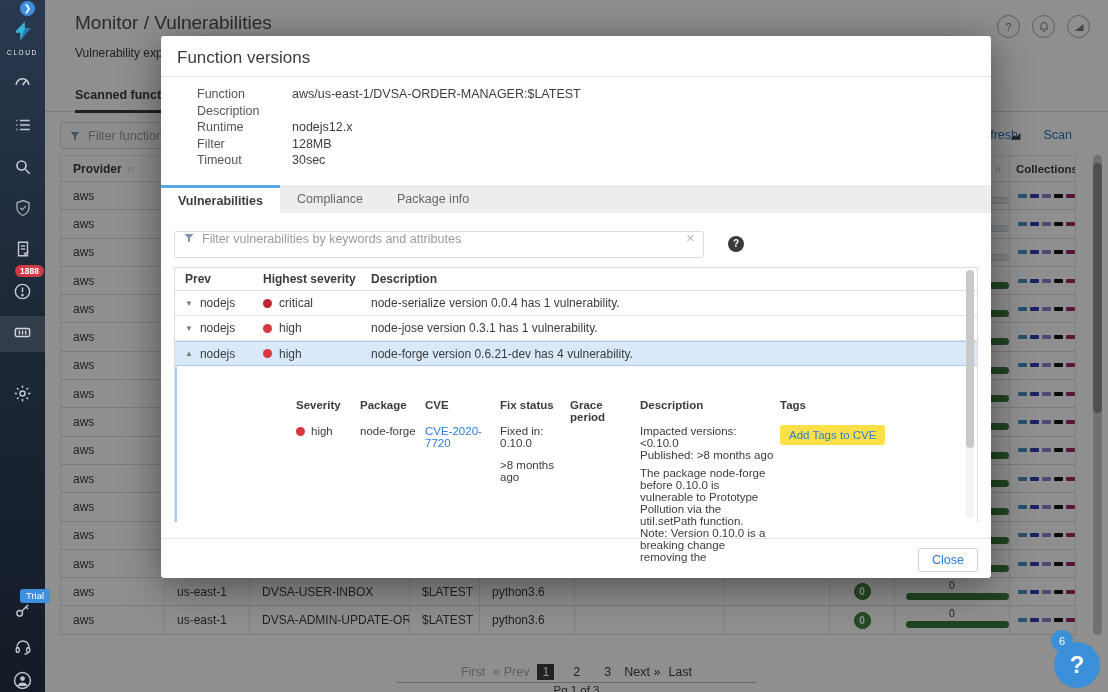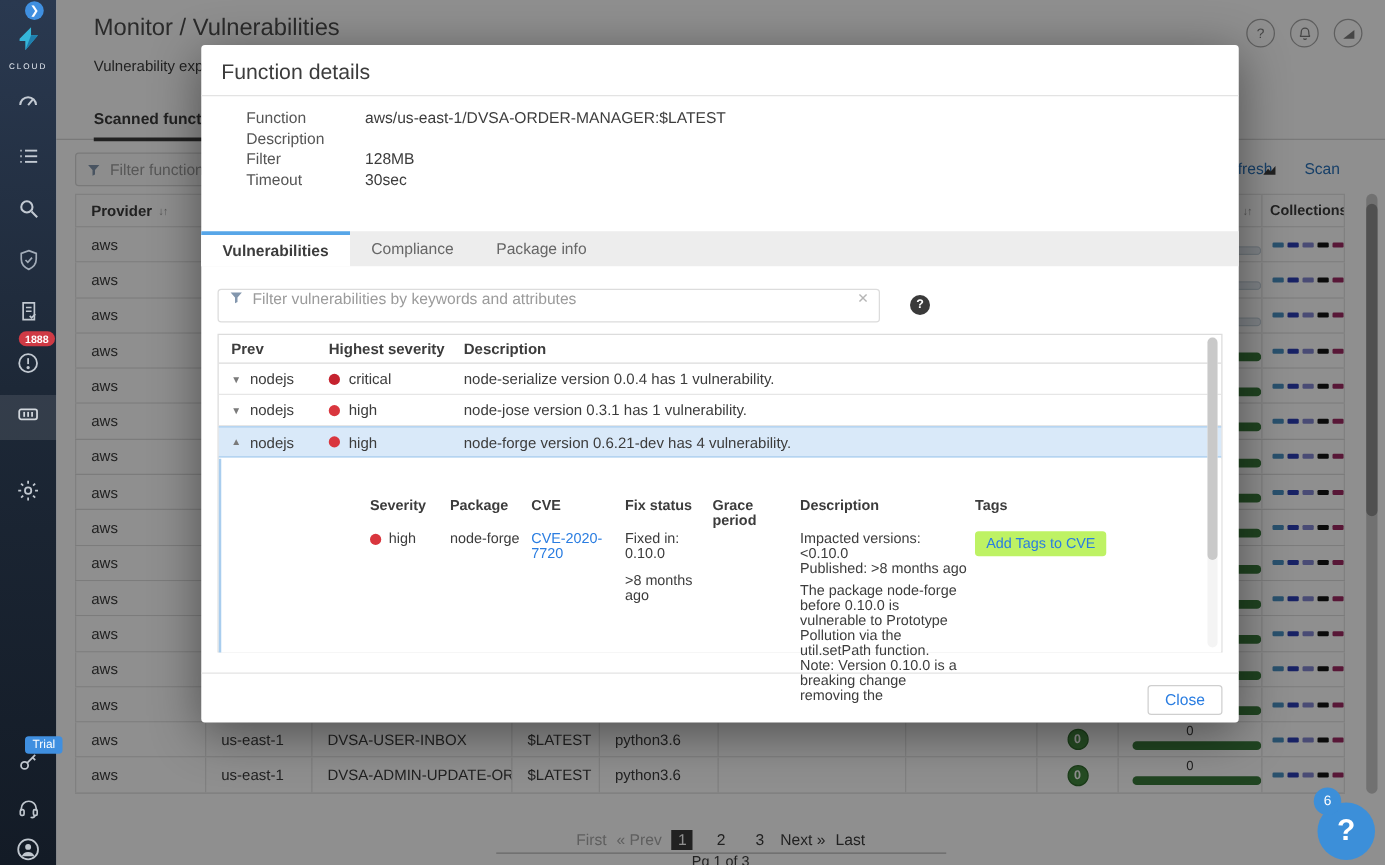--- a/index.html
+++ b/index.html
@@ -107,21 +107,21 @@
     border-left:2px solid #a9cdee; font-size:11.5px; color:#3c3c3c; }
   .dt-cols { position:absolute; left:119px; top:32px; display:flex; }
   .dt-col { flex:none; padding-right:6px; }
   .dt-h { font-weight:bold; margin-bottom:14px; }
   .w-sev{width:64px;} .w-pkg{width:65px;} .w-cve{width:75px;} .w-fix{width:70px;}
   .w-grace{width:70px;} .w-risk{width:72px;} .w-desc{width:140px;} .w-tags{width:118px;}
   .cve-link { color:#2a7de1; }
   .risk-badge { width:15px; height:15px; border-radius:50%; background:#d6383e; color:#fff; font-size:9.5px;
     font-weight:bold; text-align:center; line-height:15px; }
   .dt-desc p { margin-top:6px; }
-  .tags-btn { background:#bef264; color:#2a7de1; font-size:11.5px; padding:4px 9px; border-radius:3px; display:inline-block; }
+  .tags-btn { background:#fde047; color:#2a7de1; font-size:11.5px; padding:4px 9px; border-radius:3px; display:inline-block; }
   .fix-2 { margin-top:10px; }
   .vt-scroll { position:absolute; right:3px; top:2px; width:8px; height:248px; background:#f4f4f4; border-radius:4px; }
   .vt-scroll .thumb { position:absolute; left:0; top:0; width:8px; height:178px; background:#c9c9c9; border-radius:4px; }
 
   .modal-footer { position:absolute; left:0; top:502px; width:830px; height:40px; border-top:1px solid #e3e3e3; }
   .close-btn { position:absolute; right:13px; top:9px; border:1px solid #cfcfcf; border-radius:3px; background:#fff;
     color:#2a7de1; font-size:12.5px; padding:4px 13px; font-family:"Liberation Sans",sans-serif; }
 
   
   .fab { position:absolute; left:1054px; top:642px; width:46px; height:46px; border-radius:50%; background:#3c8fd9;
@@ -644,30 +644,34 @@
         <span>Last</span>
       </div>
     </div>
     <div class="pg-rule"></div>
     <div class="pg-status">Pg 1 of 3</div>
   </div>
 
   <div class="overlay"></div>
 
   <div class="modal">
-    <div class="modal-title">Function details</div>
+    <div class="modal-title">Function versions</div>
     <div class="modal-hr"></div>
     <div class="fields" id="m-fields">
         <div class="f-row">
           <div class="f-label">Function</div>
           <div class="f-value">aws/us-east-1/DVSA-ORDER-MANAGER:$LATEST</div>
         </div>
         <div class="f-row">
           <div class="f-label">Description</div>
           <div class="f-value"></div>
+        </div>
+        <div class="f-row">
+          <div class="f-label">Runtime</div>
+          <div class="f-value">nodejs12.x</div>
         </div>
         <div class="f-row">
           <div class="f-label">Filter</div>
           <div class="f-value">128MB</div>
         </div>
         <div class="f-row">
           <div class="f-label">Timeout</div>
           <div class="f-value">30sec</div>
         </div>
       </div>

